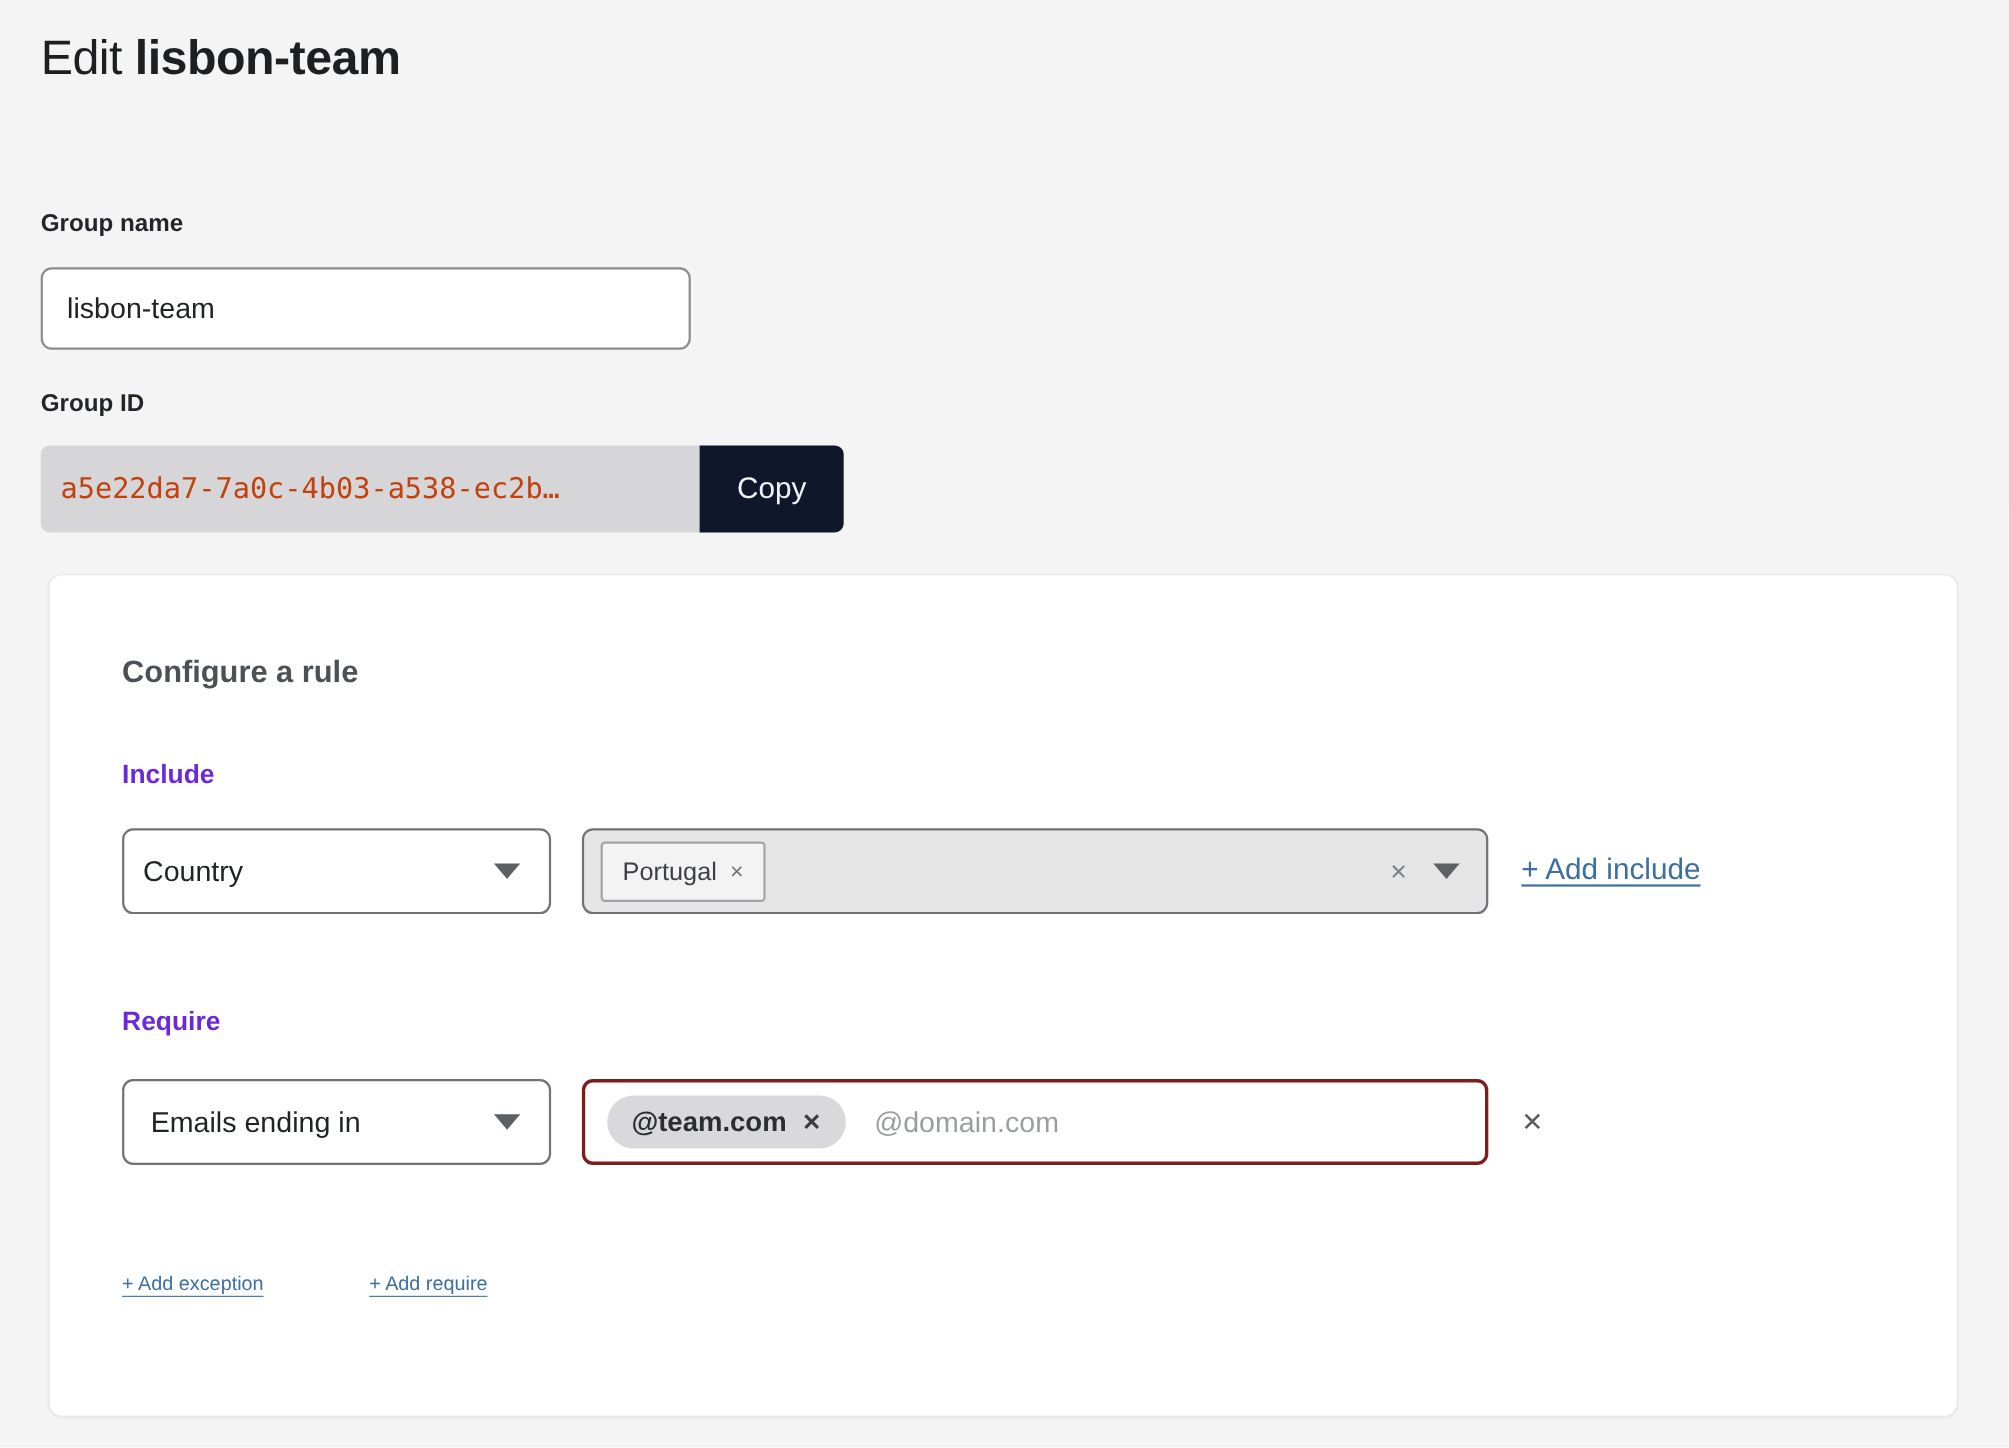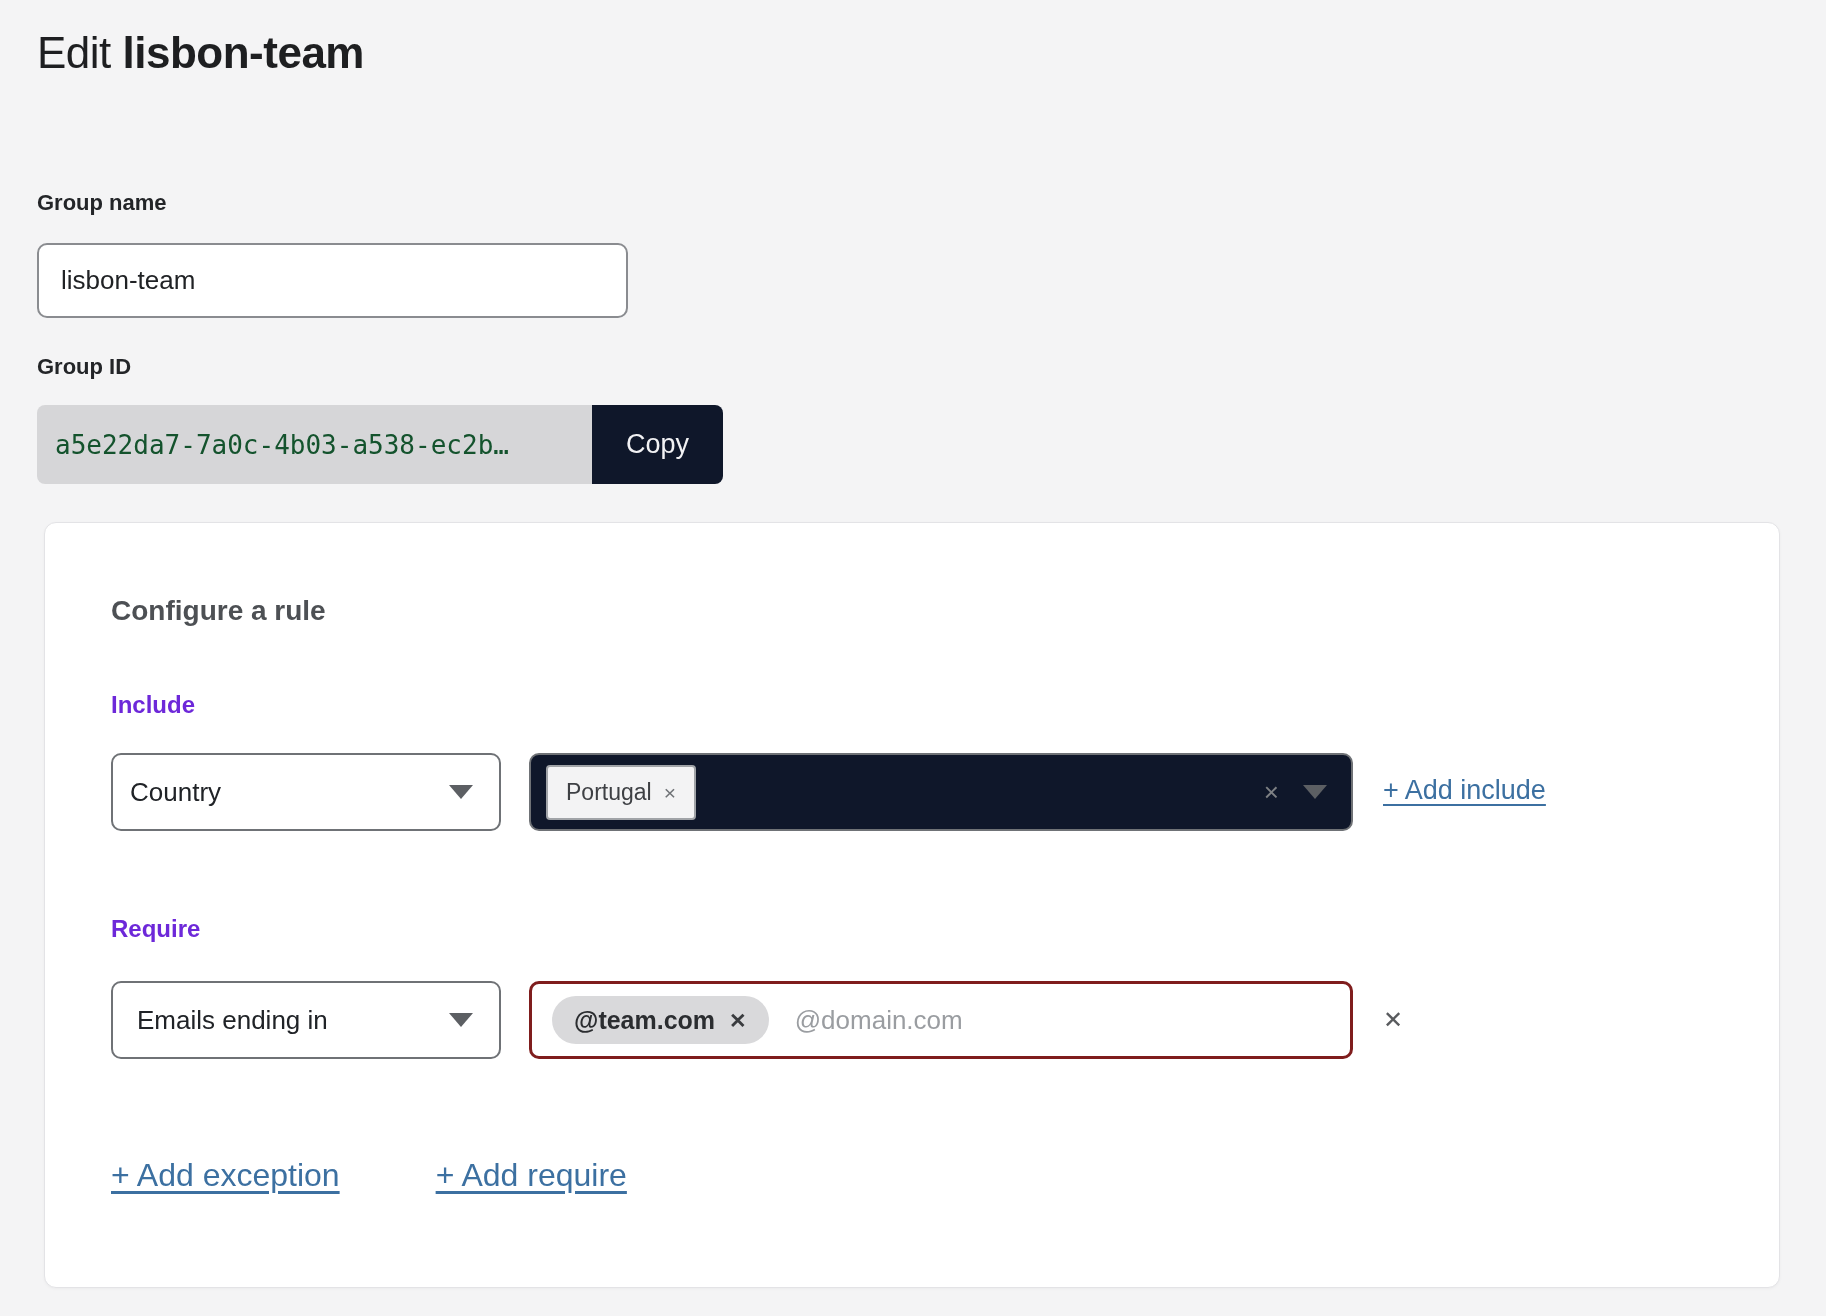--- a/index.html
+++ b/index.html
@@ -38,26 +38,26 @@
     font-size: 26px; color: #202225;
     padding: 0 22px; outline: none;
   }
 
   
   .group-id-wrap {
     position: absolute; left: 37px; top: 405px;
     height: 79px; display: flex; align-items: stretch;
   }
   .group-id-value {
-    width: 555px; background: #d6d6d8;
+    width: 599px; background: #d6d6d8;
     border-radius: 8px 0 0 8px;
     display: flex; align-items: center;
     padding: 0 18px;
     font-family: "DejaVu Sans Mono", monospace;
-    font-size: 26px; color: #14532d;
+    font-size: 26px; color: #c2410c;
     white-space: nowrap; overflow: hidden;
   }
   .copy-button {
     width: 131px; background: #0f172a;
     border: none; border-radius: 0 8px 8px 0;
     color: #f2f2f4; font-size: 27px;
     font-family: "Liberation Sans", sans-serif;
     display: flex; align-items: center; justify-content: center;
     cursor: pointer;
   }
@@ -101,21 +101,21 @@
     border-right: 12px solid transparent;
     border-top: 14px solid #5c5f63;
     flex: none;
   }
 
   
   .multiselect {
     position: absolute; left: 484px; top: 230px;
     width: 824px; height: 78px;
     border: 2px solid #6f7276; border-radius: 10px;
-    background: #0f172a;
+    background: #e5e5e5;
     display: flex; align-items: center;
     padding: 0 24px 0 15px;
     cursor: pointer;
   }
   .chip {
     height: 55px;
     background: #f3f3f4;
     border: 2px solid #a0a3a7; border-radius: 4px;
     display: flex; align-items: center; gap: 12px;
     padding: 0 18px;
@@ -135,21 +135,21 @@
     position: absolute;
     font-size: 27px; color: #3c70a1;
     text-decoration: underline; text-underline-offset: 5px;
     cursor: pointer; white-space: nowrap;
   }
   .add-include-link { left: 1338px; top: 252px; }
   .footer-links {
     position: absolute; left: 66px; top: 634px;
     display: flex; gap: 96px;
   }
-  .footer-links .add-link { position: static; font-size: 32px; }
+  .footer-links .add-link { position: static; font-size: 18px; }
 
   
   .tag-input {
     position: absolute; left: 484px; top: 458px;
     width: 824px; height: 78px;
     border: 3px solid #7f1d1d; border-radius: 10px;
     background: #ffffff;
     display: flex; align-items: center;
     padding: 0 20px;
   }

